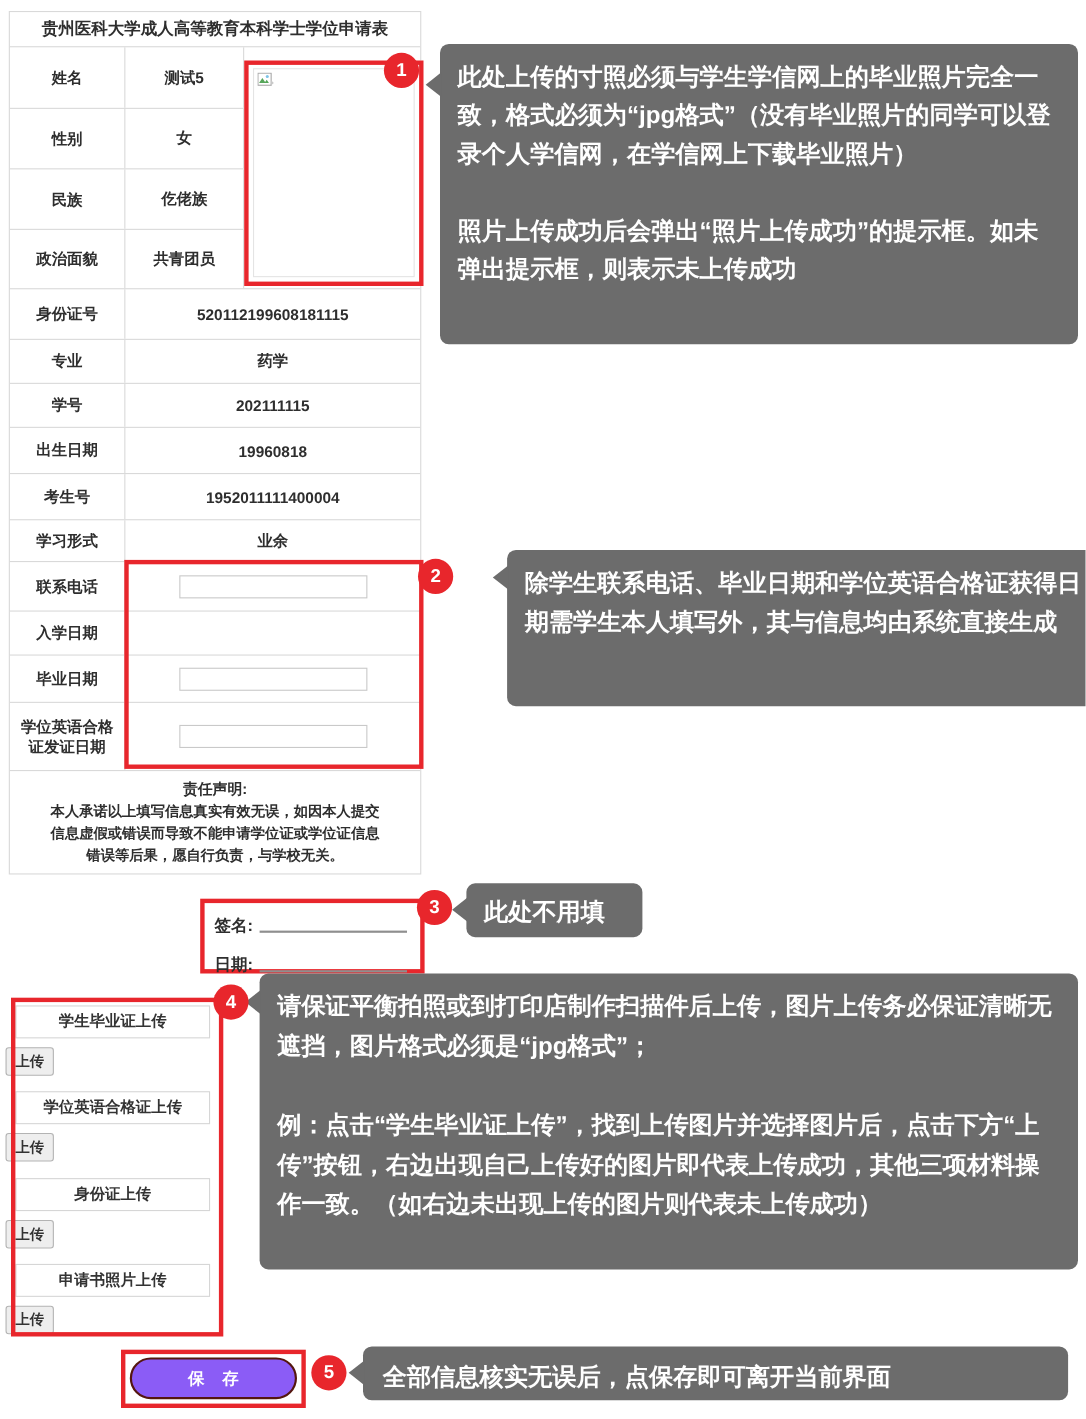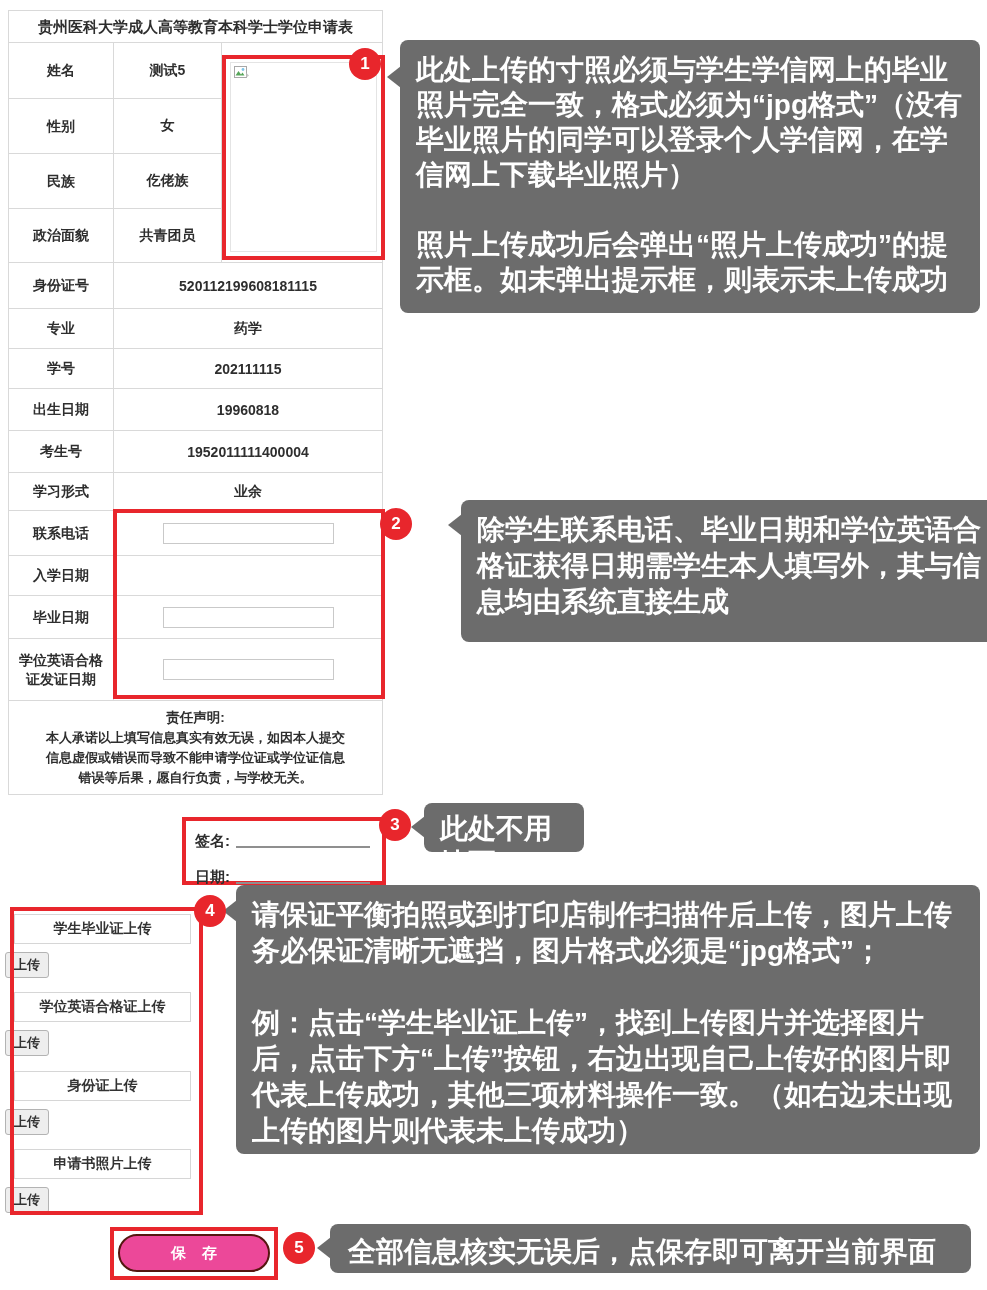--- a/index.html
+++ b/index.html
@@ -53,38 +53,38 @@
   .up-btn{
     position:absolute; left:5px; width:44px; height:26px;
     background:#eeeeee; border:1px solid #b3b3b3; border-radius:3px; z-index:4;
     display:flex; align-items:center; justify-content:center;
     font-size:13px; font-weight:bold; color:#333; cursor:pointer;
   }
 
   
   .save-btn{
     position:absolute; left:4px; top:3px; right:4px; bottom:4px;
-    border-radius:22px; background:#ec4899; border:2px solid #54160f;
+    border-radius:22px; background:#8b5cf6; border:2px solid #54160f;
     color:#fff; font-size:15px; font-weight:bold; letter-spacing:6px;
     display:flex; align-items:center; justify-content:center; cursor:pointer;
     padding-left:6px;
   }
 
   
   .badge{
     position:absolute; width:32px; height:32px; border-radius:50%;
     background:#e8262c; color:#fff; z-index:8;
     font-size:17px; font-weight:bold;
     display:flex; align-items:center; justify-content:center;
   }
 
   
   .callout{
     position:absolute; background:#6c6c6c; border-radius:8px; z-index:7;
-    color:#fff; font-weight:bold; font-size:28px; line-height:35px;
+    color:#fff; font-weight:bold; font-size:22px; line-height:35px;
     padding:12px 16px; white-space:pre-line;
   }
   .callout::before{
     content:""; position:absolute; left:-13px; top:var(--tail,20px);
     width:0; height:0;
     border-top:11px solid transparent; border-bottom:11px solid transparent;
     border-right:14px solid #6c6c6c;
   }
   .callout-1{ left:400px; top:40px;  width:580px; height:273px; --tail:26px; }
   .callout-2{ left:424px; top:500px; width:556px; height:142px; --tail:14px; line-height:36px;margin-left:37px; }

